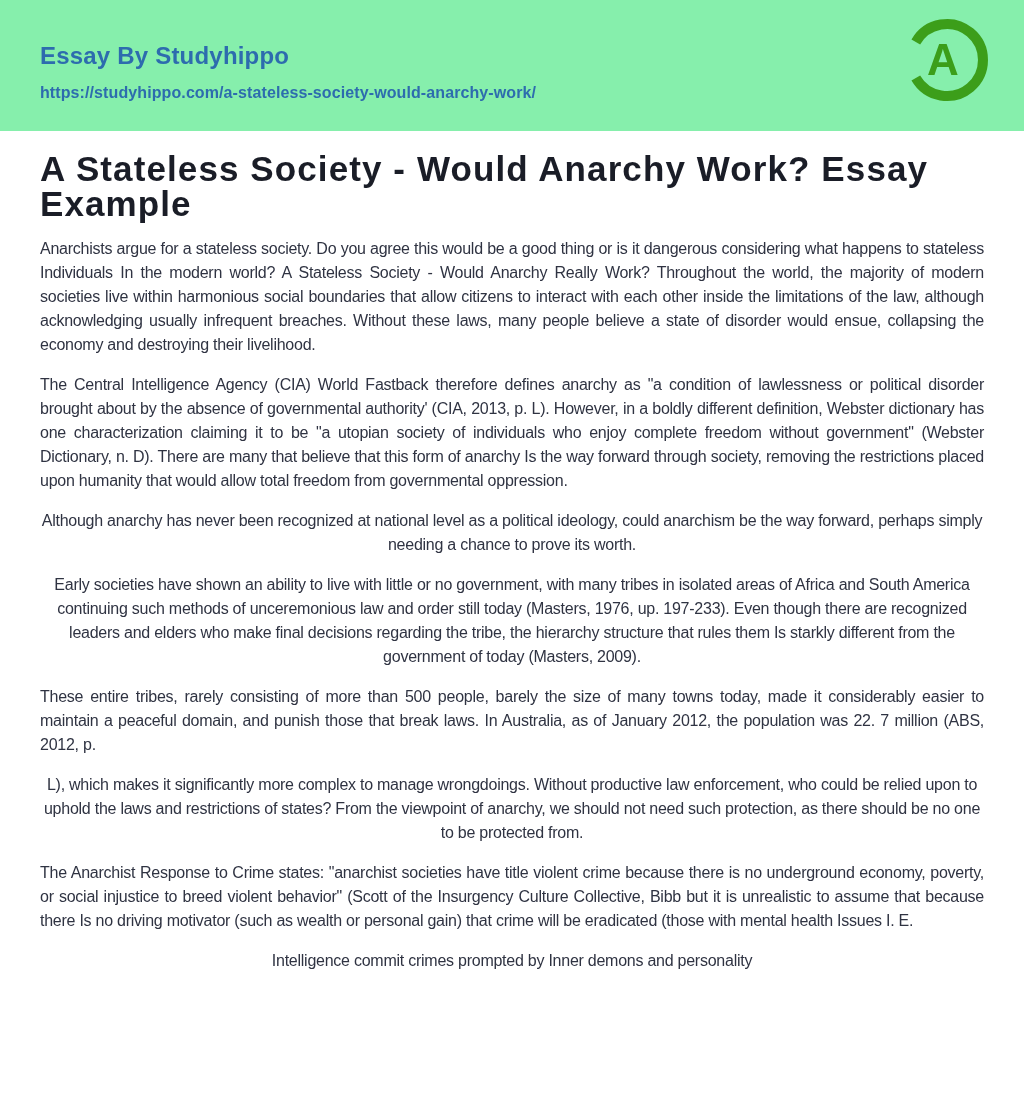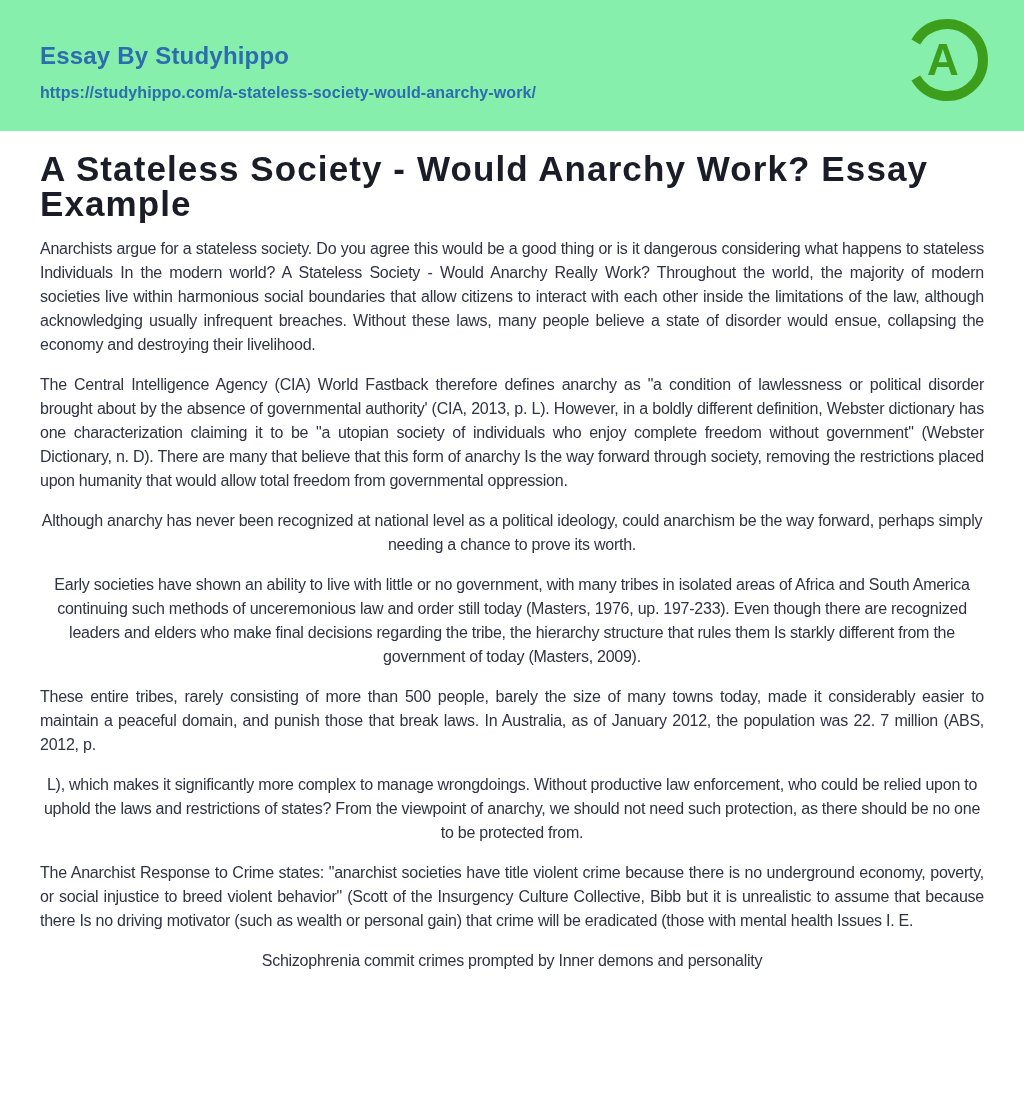--- a/index.html
+++ b/index.html
@@ -78,16 +78,16 @@
   <div class="article">
     <h1 class="essay-title">A Stateless Society - Would Anarchy Work? Essay Example</h1>
 
     <p class="para justify">Anarchists argue for a stateless society. Do you agree this would be a good thing or is it dangerous considering what happens to stateless Individuals In the modern world? A Stateless Society - Would Anarchy Really Work? Throughout the world, the majority of modern societies live within harmonious social boundaries that allow citizens to interact with each other inside the limitations of the law, although acknowledging usually infrequent breaches. Without these laws, many people believe a state of disorder would ensue, collapsing the economy and destroying their livelihood.</p>
     <p class="para justify">The Central Intelligence Agency (CIA) World Fastback therefore defines anarchy as "a condition of lawlessness or political disorder brought about by the absence of governmental authority' (CIA, 2013, p. L). However, in a boldly different definition, Webster dictionary has one characterization claiming it to be "a utopian society of individuals who enjoy complete freedom without government" (Webster Dictionary, n. D). There are many that believe that this form of anarchy Is the way forward through society, removing the restrictions placed upon humanity that would allow total freedom from governmental oppression.</p>
     <p class="para left">Although anarchy has never been recognized at national level as a political ideology, could anarchism be the way forward, perhaps simply needing a chance to prove its worth.</p>
     <p class="para left">Early societies have shown an ability to live with little or no government, with many tribes in isolated areas of Africa and South America continuing such methods of unceremonious law and order still today (Masters, 1976, up. 197-233). Even though there are recognized leaders and elders who make final decisions regarding the tribe, the hierarchy structure that rules them Is starkly different from the government of today (Masters, 2009).</p>
     <p class="para justify">These entire tribes, rarely consisting of more than 500 people, barely the size of many towns today, made it considerably easier to maintain a peaceful domain, and punish those that break laws. In Australia, as of January 2012, the population was 22. 7 million (ABS, 2012, p.</p>
     <p class="para left">L), which makes it significantly more complex to manage wrongdoings. Without productive law enforcement, who could be relied upon to uphold the laws and restrictions of states? From the viewpoint of anarchy, we should not need such protection, as there should be no one to be protected from.</p>
     <p class="para justify">The Anarchist Response to Crime states: "anarchist societies have title violent crime because there is no underground economy, poverty, or social injustice to breed violent behavior" (Scott of the Insurgency Culture Collective, Bibb but it is unrealistic to assume that because there Is no driving motivator (such as wealth or personal gain) that crime will be eradicated (those with mental health Issues I. E.</p>
-    <p class="para left">Schizophrenia commit crimes prompted by Inner demons and personality</p>
+    <p class="para left">Intelligence commit crimes prompted by Inner demons and personality</p>
   </div>
 
 </div>
 
 </body></html>

